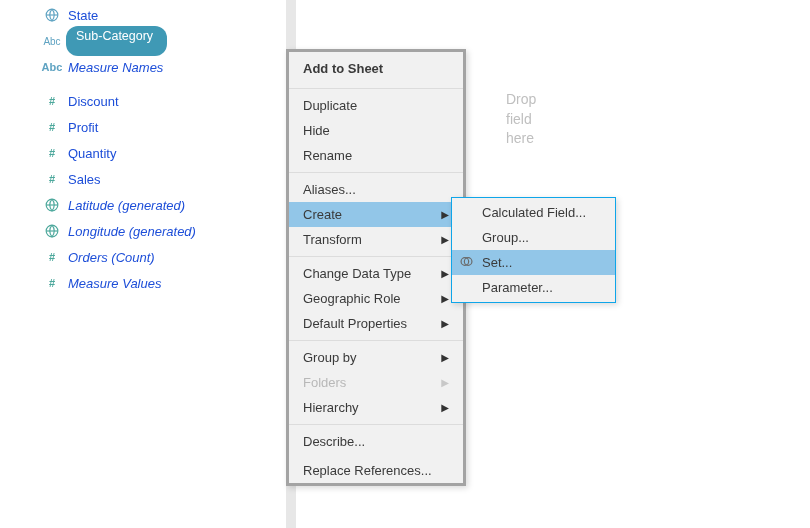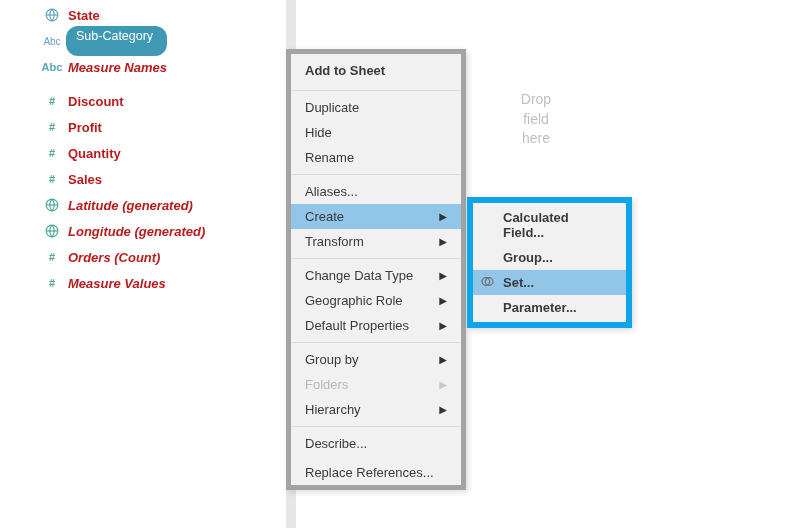--- a/index.html
+++ b/index.html
@@ -36,22 +36,21 @@
       flex-shrink: 0;
     }
     .field-row .type-icon {
       font-size: 11px;
       font-weight: 600;
     }
     .type-abc { color: #5fa3c2; font-size: 10px; }
     .type-hash { color: #4da89c; font-size: 13px; font-weight: normal; }
     .field-label {
       padding-left: 4px;
-      color: #b91c1c;
-      font-weight: bold;
+      color: #1d4ed8;
     }
     .field-label.italic {
       font-style: italic;
     }
     .pill {
       background: #3f99b5;
       border-radius: 12px;
       color: #fff;
       padding: 3px 14px 13px 10px;
       margin-left: 2px;
@@ -81,21 +80,21 @@
       width: 10px;
       height: 528px;
       background: #e7e7e7;
     }
     .context-menu {
       position: absolute;
       top: 49px;
       left: 286px;
       width: 180px;
       background: #f1f1f1;
-      border: 5px solid #a3a3a3;
+      border: 3px solid #a3a3a3;
       box-shadow: 2px 2px 6px rgba(0,0,0,0.15);
     }
     .menu-item {
       padding: 5px 14px;
       color: #3a3a3a;
       display: flex;
       align-items: center;
       justify-content: space-between;
       font-size: 13px;
     }
@@ -116,44 +115,43 @@
       background: #dcdcdc;
       margin: 4px 0;
     }
     .submenu-arrow {
       font-size: 10px;
       color: #333;
     }
     .submenu {
       position: absolute;
       top: 197px;
-      left: 467px;
+      left: 451px;
       width: 165px;
       background: #f1f1f1;
-      border: 6px solid #0ea5e9;
+      border: 1px solid #0ea5e9;
       box-shadow: 2px 2px 6px rgba(0,0,0,0.15);
-      font-weight: bold;
     }
     .submenu .menu-item {
       padding: 5px 14px 5px 30px;
       position: relative;
     }
     .submenu .menu-item .sub-icon {
       position: absolute;
       left: 8px;
       top: 5px;
       width: 14px;
       height: 14px;
     }
     .drop-zone {
       position: absolute;
       left: 506px;
       top: 90px;
       width: 60px;
-      text-align: center;
+      text-align: left;
       color: #bfbfbf;
       font-size: 14px;
       line-height: 1.4;
     }
     svg.globe-icon {
       width: 14px;
       height: 14px;
     }
     svg.set-icon {
       width: 13px;

